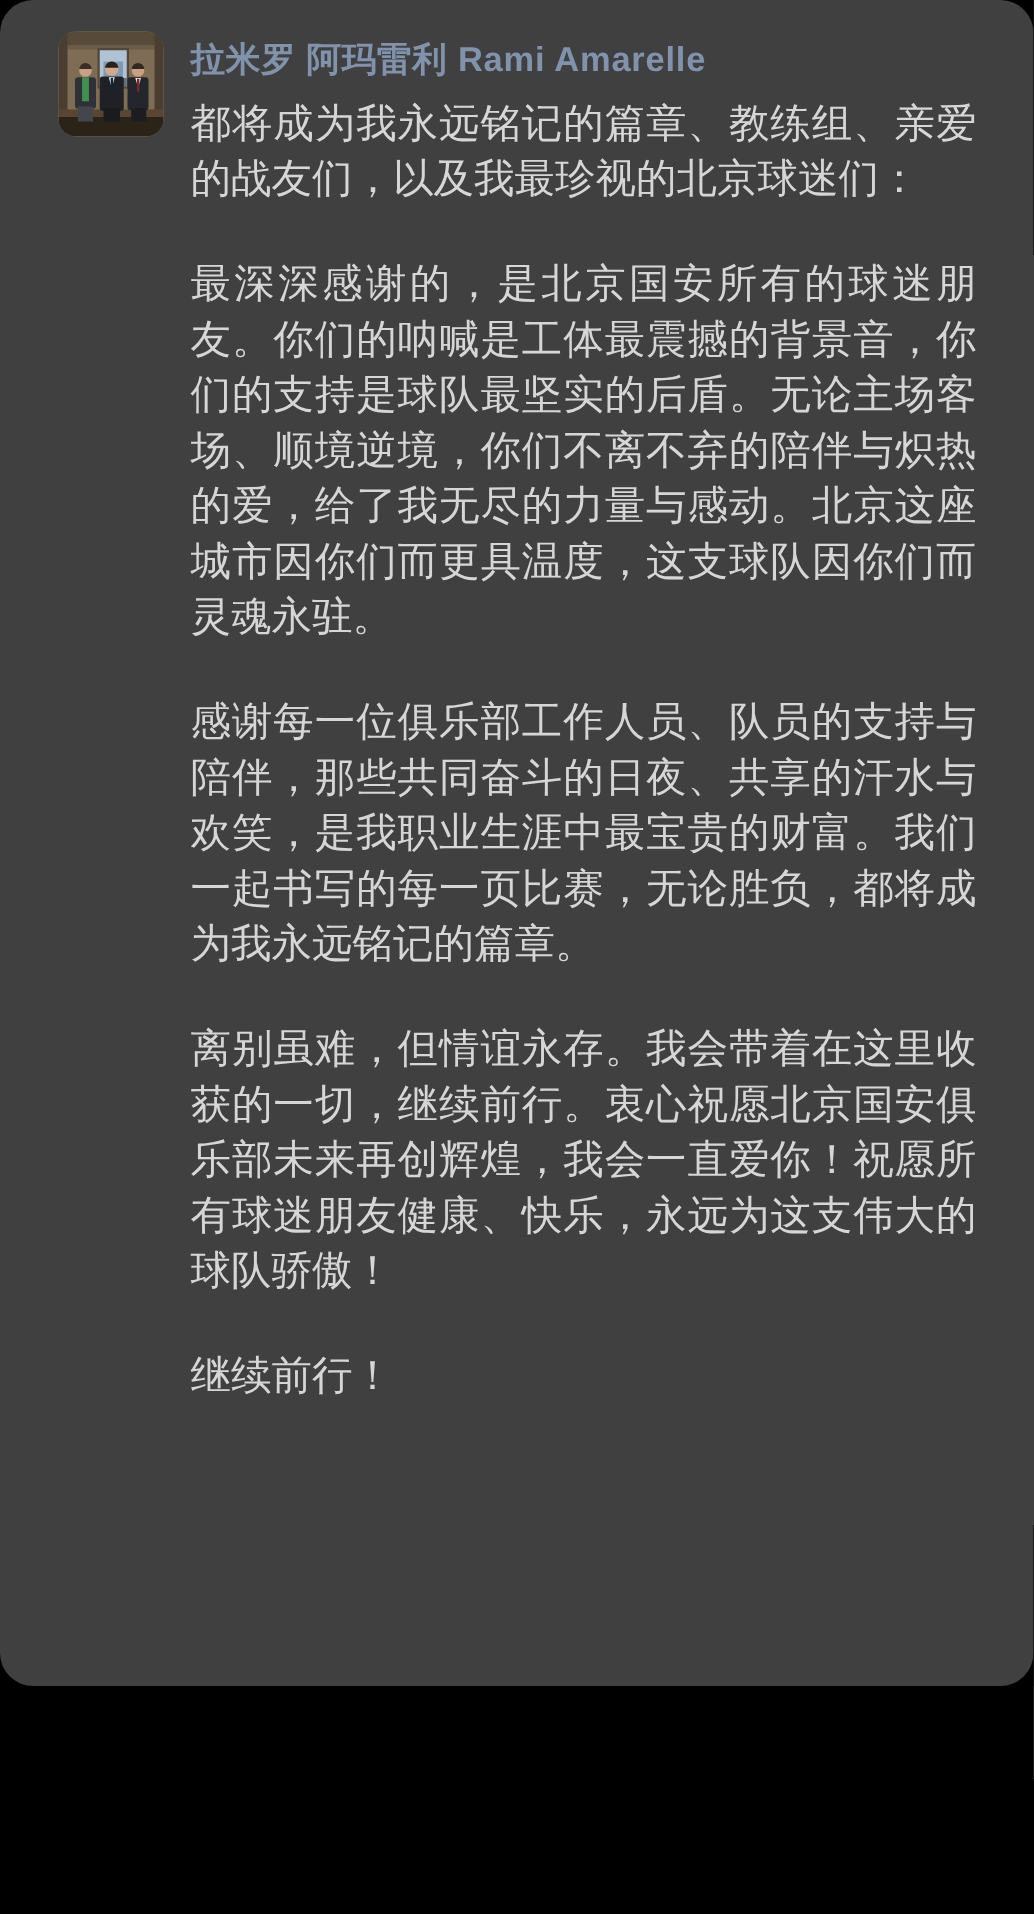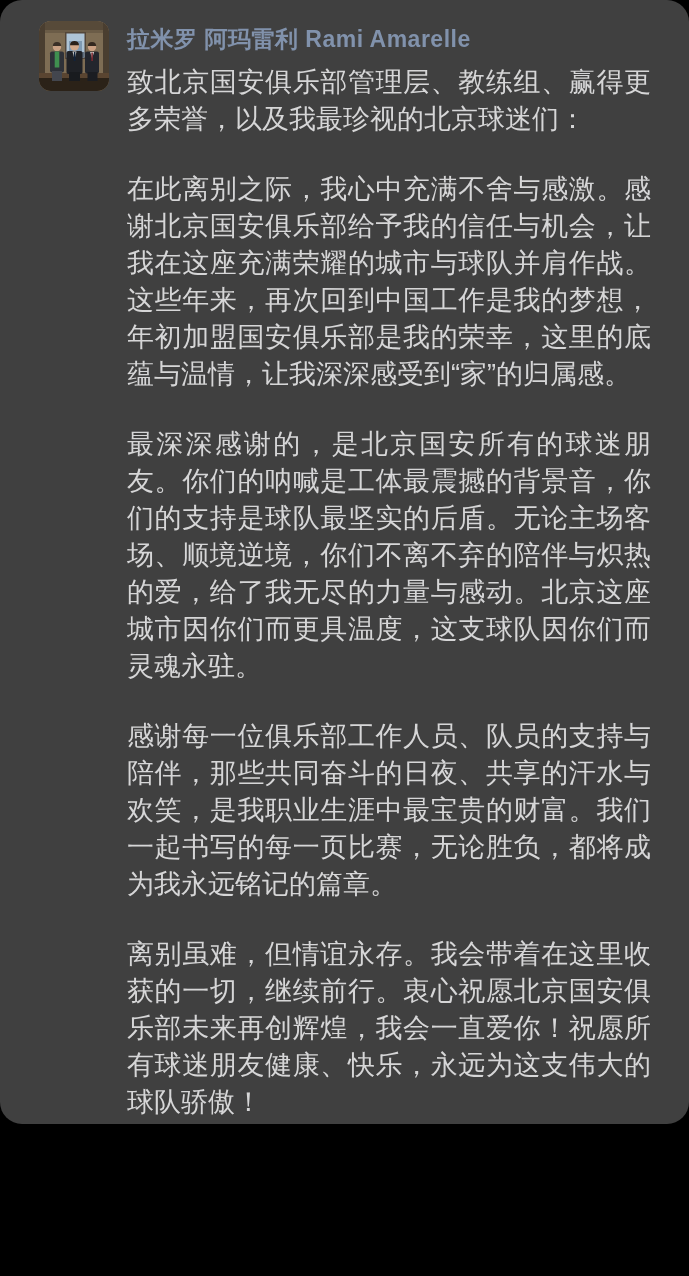--- a/index.html
+++ b/index.html
@@ -97,22 +97,21 @@
       <rect x="46" y="30.5" width="14" height="22" rx="2" fill="#23262d"></rect>
       <polygon points="51.2,31 55,31 53.1,37.5" fill="#e8e6e1"></polygon>
       <rect x="52.3" y="31.5" width="1.6" height="8.5" fill="#7a2730"></rect>
       <rect x="48.5" y="51" width="10" height="9" fill="#1b1d22"></rect>
     </svg>
   </div>
 
   <div class="author-name">拉米罗 阿玛雷利 Rami Amarelle</div>
 
   <div class="post-body">
-    <p>致北京国安俱乐部管理层、教练组、赢得更多荣誉，以及我最珍视的北京球迷们：</p>
-    <p>在此离别之际，我心中充满不舍与感激。感谢北京国安俱乐部给予我的信任与机会，让我在这座充满荣耀的城市与球队并肩作战。这些年来，再次回到中国工作是我的梦想，年初加盟国安俱乐部是我的荣幸，这里的底蕴与温情，让我深深感受到“家”的归属感。</p>
+    <p>都将成为我永远铭记的篇章、教练组、亲爱的战友们，以及我最珍视的北京球迷们：</p>
     <p>最深深感谢的，是北京国安所有的球迷朋友。你们的呐喊是工体最震撼的背景音，你们的支持是球队最坚实的后盾。无论主场客场、顺境逆境，你们不离不弃的陪伴与炽热的爱，给了我无尽的力量与感动。北京这座城市因你们而更具温度，这支球队因你们而灵魂永驻。</p>
     <p>感谢每一位俱乐部工作人员、队员的支持与陪伴，那些共同奋斗的日夜、共享的汗水与欢笑，是我职业生涯中最宝贵的财富。我们一起书写的每一页比赛，无论胜负，都将成为我永远铭记的篇章。</p>
     <p>离别虽难，但情谊永存。我会带着在这里收获的一切，继续前行。衷心祝愿北京国安俱乐部未来再创辉煌，我会一直爱你！祝愿所有球迷朋友健康、快乐，永远为这支伟大的球队骄傲！</p>
     <p>继续前行！</p>
   </div>
 
   <div class="watermark">
     <span class="wm-brand">腾讯体育</span>
     <span class="wm-handle">@我爱英超</span>
   </div>

